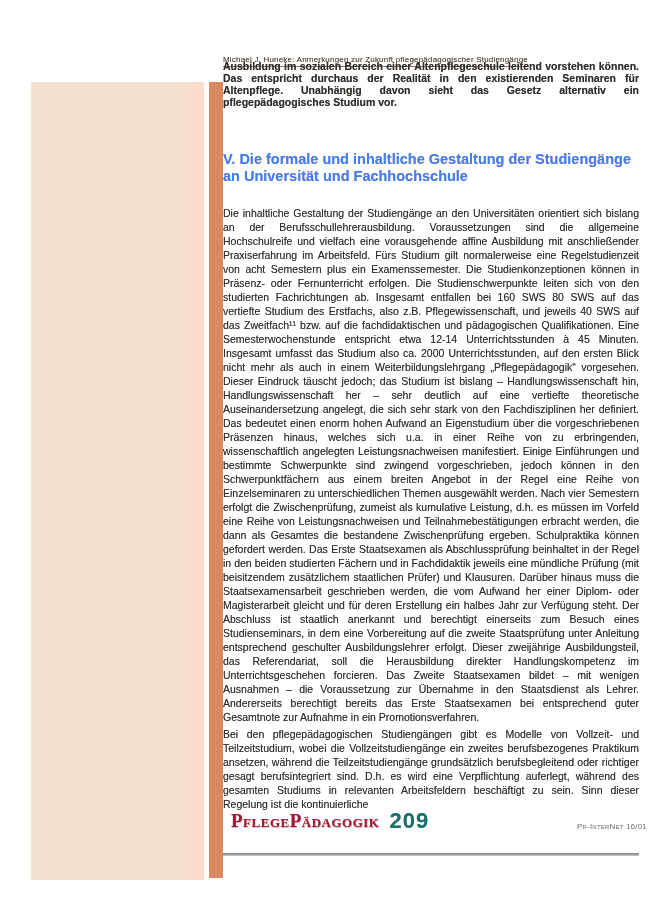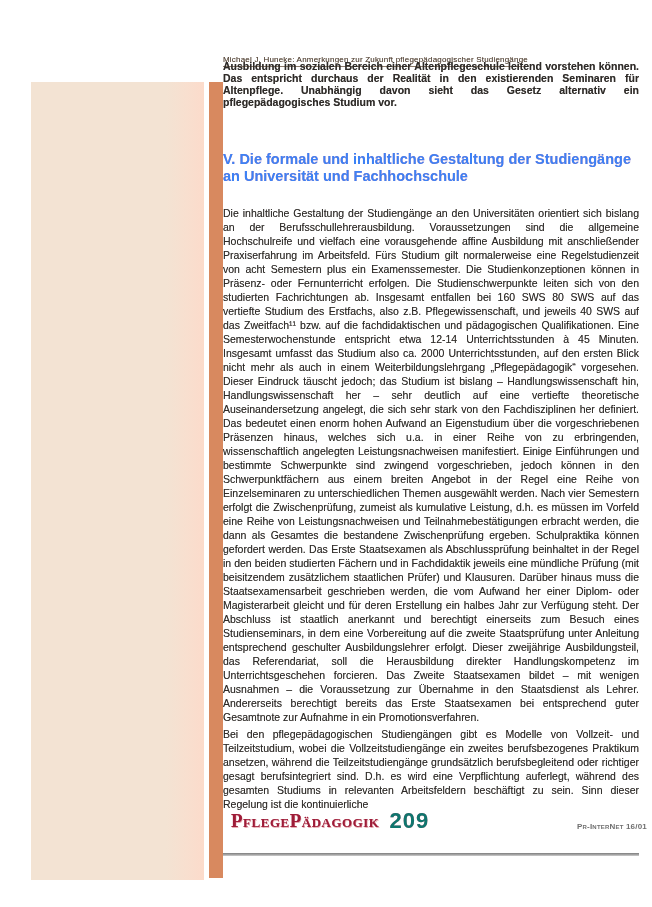--- a/index.html
+++ b/index.html
@@ -86,21 +86,21 @@
     font-family: "Liberation Sans", sans-serif;
     font-weight: bold;
     font-size: 22px;
     letter-spacing: 1px;
     color: #0f766e;
     text-shadow: 0 0 0.6px rgba(227,11,60,0.55);
   }
   .issue-label {
     margin-left: auto;
     font-variant: small-caps;
-    font-weight: bold;
+    font-weight: normal;
     font-size: 8px;
     color: #6f6f6f;
     align-self: flex-end;
     padding-bottom: 3px;
     letter-spacing: 0.2px;
   }
   .footer-rule {
     position: absolute;
     left: 223px; top: 853px; width: 416px; height: 3px;
     background: linear-gradient(180deg, #7d7d7d 0%, #a5a5a5 55%, #cfcfcf 100%);

